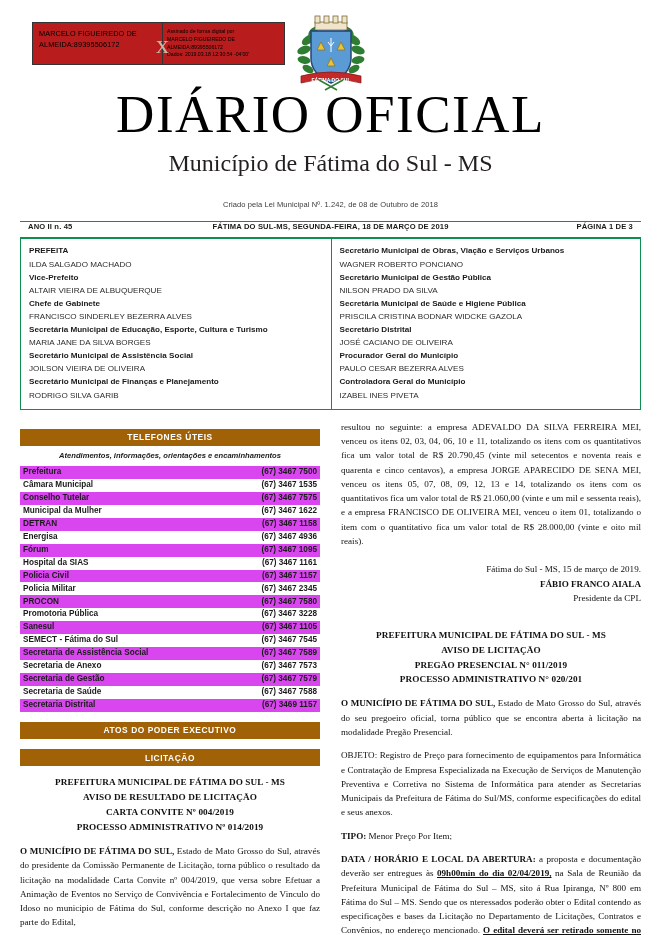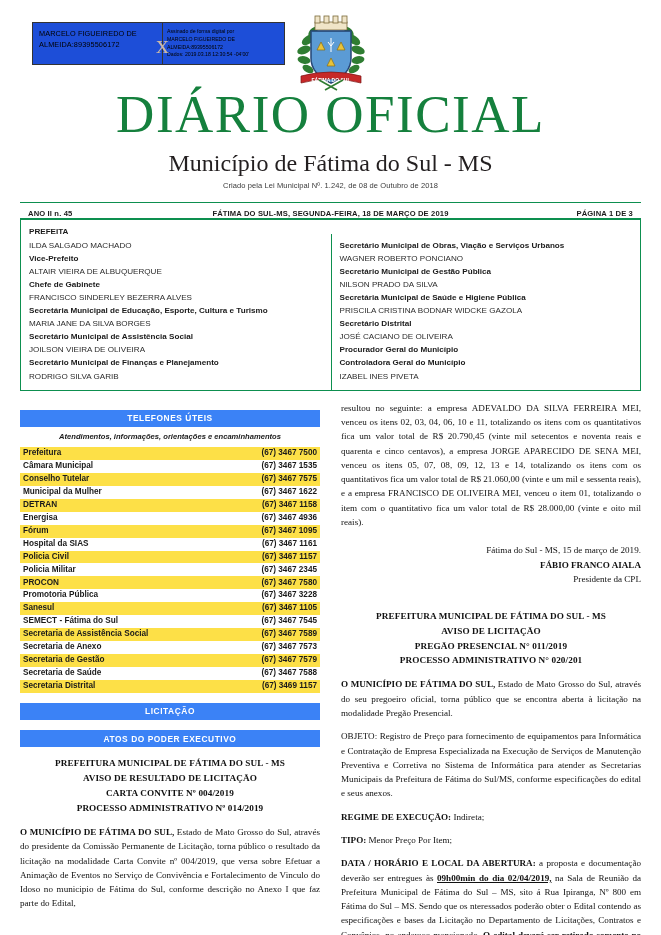--- a/index.html
+++ b/index.html
@@ -23,21 +23,21 @@
     padding: 0 20px;
   }
 
   
   .sig-wrap {
     position: absolute;
     left: 32px;
     top: 22px;
     display: flex;
     border: 1px solid #333;
-    background: #1d4ed8;
+    background: #b91c1c;
     z-index: 5;
   }
   .sig-name {
     font-size: 7.3px;
     line-height: 1.45;
     padding: 6px 5px 6px 6px;
     width: 118px;
     letter-spacing: .1px;
     color: #000;
   }
@@ -72,47 +72,47 @@
   
   .masthead {
     padding-top: 88px;
     text-align: center;
   }
   .do-title {
     font-family: "Liberation Serif", serif;
     font-size: 53px;
     line-height: 1;
     letter-spacing: 1.5px;
-    color: #15803d;
+    color: #000000;
     font-weight: 400;
   }
   .do-sub {
     font-family: "Liberation Serif", serif;
     font-size: 24px;
     line-height: 1.35;
     margin-top: 6px;
     color: #231f20;
     font-weight: 400;
     text-align: center;
   }
   .do-law {
     font-size: 7.5px;
-    margin-top: 2px;
+    margin-top: 21px;
     color: #3a3a3a;
     letter-spacing: .1px;
   }
 
   
   .issue-bar {
     margin-top: 12px;
     border-top: 1.6px solid #0d8f4f;
     border-bottom: 1.6px solid #0d8f4f;
     height: 17px;
     display: flex;
-    align-items: flex-end;
+    align-items: flex-start;
     font-size: 7.6px;
     font-weight: bold;
     letter-spacing: .15px;
     color: #1a1a1a;
     padding: 0 8px;
     box-sizing: border-box;
   }
   .issue-left { width: 150px; text-align: left; }
   .issue-center { flex: 1; text-align: center; }
   .issue-right { width: 150px; text-align: right; }
@@ -126,21 +126,20 @@
   .col-left { width: 300px; }
   .col-gap { width: 21px; }
   .col-right { width: 300px; }
 
   
   .officials {
     border: 1.3px solid #0d8f4f;
     display: flex;
     box-sizing: border-box;
     width: 621px;
-    align-items: flex-end;
   }
   .officials-col {
     width: 50%;
     box-sizing: border-box;
     padding: 5px 8px 7px 8px;
   }
   .officials-col + .officials-col {
     border-left: 1.3px solid #0d8f4f;
   }
   .off-role {
@@ -151,21 +150,21 @@
   }
   .off-name {
     font-size: 8.1px;
     font-weight: normal;
     line-height: 1.62;
     color: #2b2b2b;
   }
 
   
   .banner {
-    background: #3b82f6;
+    background: #a16207;
     color: #ffffff;
     text-align: center;
     font-size: 8.4px;
     font-weight: bold;
     letter-spacing: .55px;
     padding: 3.5px 0 3.8px 0;
     margin-top: 10px;
   }
   .banner-sub {
     text-align: center;
@@ -183,21 +182,21 @@
     border-collapse: collapse;
     font-size: 8.2px;
     font-weight: bold;
   }
   .phones td {
     padding: 1.15px 3px;
     line-height: 1.3;
     color: #1a1a1a;
   }
   .phones td.num { text-align: right; white-space: nowrap; }
-  .phones tr.alt td { background: #fde047; margin-top: 28px; }
+  .phones tr.alt td { background: #d946ef; margin-top: 28px; }
 
   
   .notice-head {
     text-align: center;
     font-family: "Liberation Serif", serif;
     font-weight: bold;
     font-size: 9.2px;
     line-height: 1.62;
     color: #111;
     letter-spacing: .1px;
@@ -319,20 +318,21 @@
     <div class="officials-col" id="off-right">
         <div class="off-role">Secretário Municipal de Obras, Viação e Serviços Urbanos</div>
         <div class="off-name">WAGNER ROBERTO PONCIANO</div>
         <div class="off-role">Secretário Municipal de Gestão Pública</div>
         <div class="off-name">NILSON PRADO DA SILVA</div>
         <div class="off-role">Secretária Municipal de Saúde e Higiene Pública</div>
         <div class="off-name">PRISCILA CRISTINA BODNAR WIDCKE GAZOLA</div>
         <div class="off-role">Secretário Distrital</div>
         <div class="off-name">JOSÉ CACIANO DE OLIVEIRA</div>
         <div class="off-role">Procurador Geral do Município</div>
+        <div class="off-name">PAULO CESAR BEZERRA ALVES</div>
         <div class="off-role">Controladora Geral do Município</div>
         <div class="off-name">IZABEL INES PIVETA</div>
       </div>
   </div>
 
   <div class="columns">
 
     <div class="col-left">
 
       <div class="banner">TELEFONES ÚTEIS</div>
@@ -412,22 +412,22 @@
               <td>Secretaria de Saúde</td>
               <td class="num">(67) 3467 7588</td>
             </tr>
             <tr class="alt">
               <td>Secretaria Distrital</td>
               <td class="num">(67) 3469 1157</td>
             </tr>
           </tbody>
       </table>
 
+      <div class="banner">ATOS DO PODER EXECUTIVO</div>
       <div class="banner">LICITAÇÃO</div>
-      <div class="banner">ATOS DO PODER EXECUTIVO</div>
 
       <div class="notice-head first">PREFEITURA MUNICIPAL DE FÁTIMA DO SUL - MS</div>
       <div class="notice-head">AVISO DE RESULTADO DE LICITAÇÃO</div>
       <div class="notice-head">CARTA CONVITE Nº 004/2019</div>
       <div class="notice-head">PROCESSO ADMINISTRATIVO Nº 014/2019</div>
 
       <p class="body-text">
         <b>O MUNICÍPIO DE FÁTIMA DO SUL,</b><span> Estado de Mato Grosso do Sul, através do presidente da Comissão Permanente de Licitação, torna público o resultado da licitação na modalidade Carta Convite nº 004/2019, que versa sobre Efetuar a Animação de Eventos no Serviço de Convivência e Fortalecimento de Vinculo do Idoso no municipio de Fátima do Sul, conforme descrição no Anexo I que faz parte do Edital,</span>
       </p>
     </div>
@@ -448,23 +448,20 @@
       <div class="notice-head">AVISO DE LICITAÇÃO</div>
       <div class="notice-head">PREGÃO PRESENCIAL N° 011/2019</div>
       <div class="notice-head">PROCESSO ADMINISTRATIVO N° 020/201</div>
 
       <p class="body-text">
         <b>O MUNICÍPIO DE FÁTIMA DO SUL,</b><span> Estado de Mato Grosso do Sul, através do seu pregoeiro oficial, torna público que se encontra aberta à licitação na modalidade Pregão Presencial.</span>
       </p>
 
       <p class="body-text tight">OBJETO: Registro de Preço para fornecimento de equipamentos para Informática e Contratação de Empresa Especializada na Execução de Serviços de Manutenção Preventiva e Corretiva no Sistema de Informática para atender as Secretarias Municipais da Prefeitura de Fátima do Sul/MS, conforme especificações do edital e seus anexos.</p>
 
-      <p class="body-text" style="margin-top:2px">
-        <b>REGIME DE EXECUÇÃO:</b><span> Indireta;</span>
-      </p>
 
       <p class="body-text" style="margin-top:3px">
         <b>TIPO:</b><span> Menor Preço Por Item;</span>
       </p>
 
       <p class="body-text" style="margin-top:0">
         <b>DATA / HORÁRIO E LOCAL DA ABERTURA:</b><span> a proposta e documentação deverão ser entregues às </span><b><u>09h00min do dia 02/04/2019,</u></b><span> na Sala de Reunião da Prefeitura Municipal de Fátima do Sul – MS, sito á Rua Ipiranga, Nº 800 em Fátima do Sul – MS. Sendo que os nteressados poderão obter o Edital contendo as especificações e bases da Licitação no Departamento de Licitações, Contratos e Convênios, no endereço mencionado. </span><b><u>O edital deverá ser retirado somente no local acima informado, através de requerimento formalizando o pedido.</u></b>
       </p>
     </div>
   </div>

